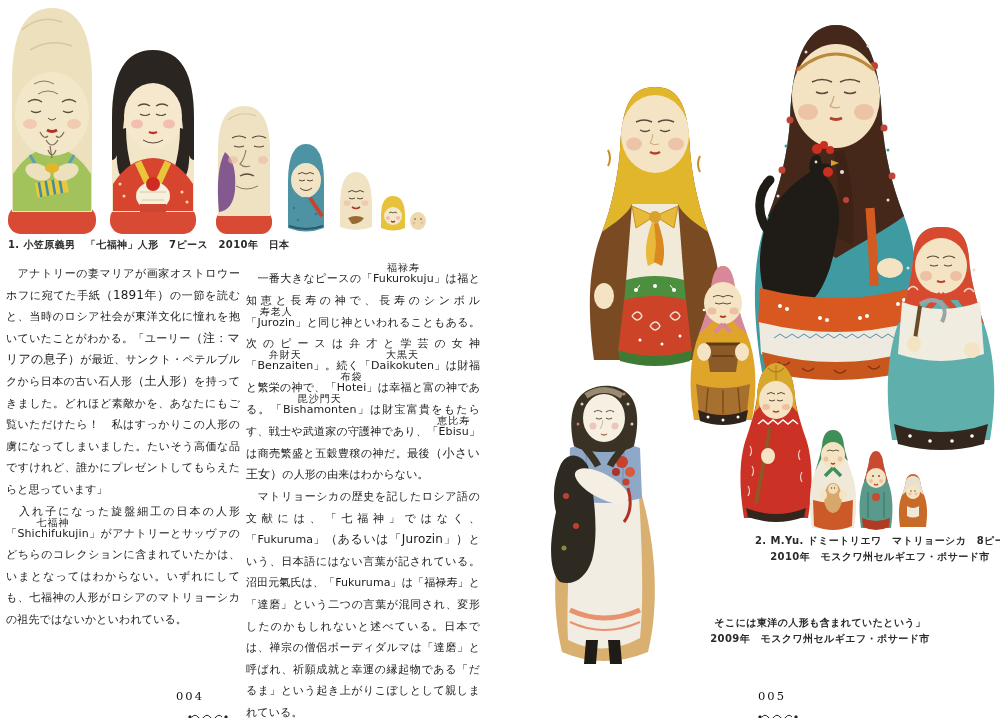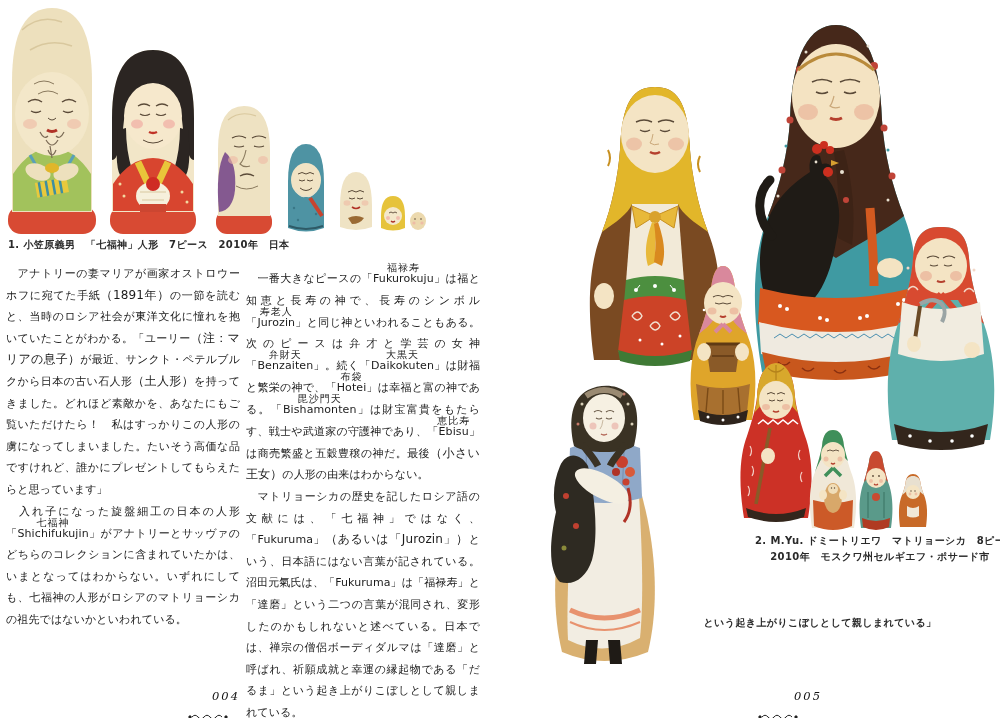--- a/index.html
+++ b/index.html
@@ -18,23 +18,23 @@
   .col{
     position:absolute;top:263px;width:234px;
     font-size:11px;line-height:21.6px;text-align:justify;
     color:#1b1b1b;letter-spacing:.1px;
   }
   .col p{margin:0;}
   .col .sm{font-size:12px;}
   ruby{ruby-align:center;}
   rt{font-size:10px;line-height:0;color:#1b1b1b;letter-spacing:1px;}
   .footer{
-    position:absolute;top:689px;width:64px;text-align:right;
+    position:absolute;top:689px;width:64px;text-align:left;
     font-family:"DejaVu Serif","Liberation Serif",serif;
-    font-size:11.5px;letter-spacing:2px;color:#111;font-style:italic;
+    font-size:11.5px;letter-spacing:2px;color:#111;
   }
   .ornament{position:absolute;top:706px;}
 </style>
 </head>
 <body>
 
 <div class="photo" style="left:0;top:2;">
 <svg width="432" height="240" viewBox="0 0 432 240">
 
   <g>
@@ -456,21 +456,22 @@
   </g>
 </svg>
 </div>
 
 <div class="caption center" style="left:755px;top:533px;width:250px;">
     <div>2. M.Yu. ドミートリエワ　マトリョーシカ　8ピース</div>
     <div>2010年　モスクワ州セルギエフ・ポサード市</div>
   </div>
 
 <div class="caption center" style="left:690px;top:615px;width:260px;">
-    <div>という起き上がりこぼしとして親しまれている」</div>
+    <div>そこには東洋の人形も含まれていたという」</div>
+    <div>2009年　モスクワ州セルギエフ・ポサード市</div>
   </div>
 
 <div class="footer" style="left:176px;">004</div>
 <div class="ornament" style="left:186px;">
   <svg width="44" height="8" viewBox="0 0 44 8">
     <path d="M2 4 l2 -2 l2 2 l-2 2 z" fill="#222"></path>
     <path d="M6 4 q3 -3.5 6 0 t6 0 t6 0 t6 0 t6 0" stroke="#222" stroke-width="1" fill="none"></path>
     <path d="M38 4 l2 -2 l2 2 l-2 2 z" fill="#222"></path>
   </svg>
 </div>

